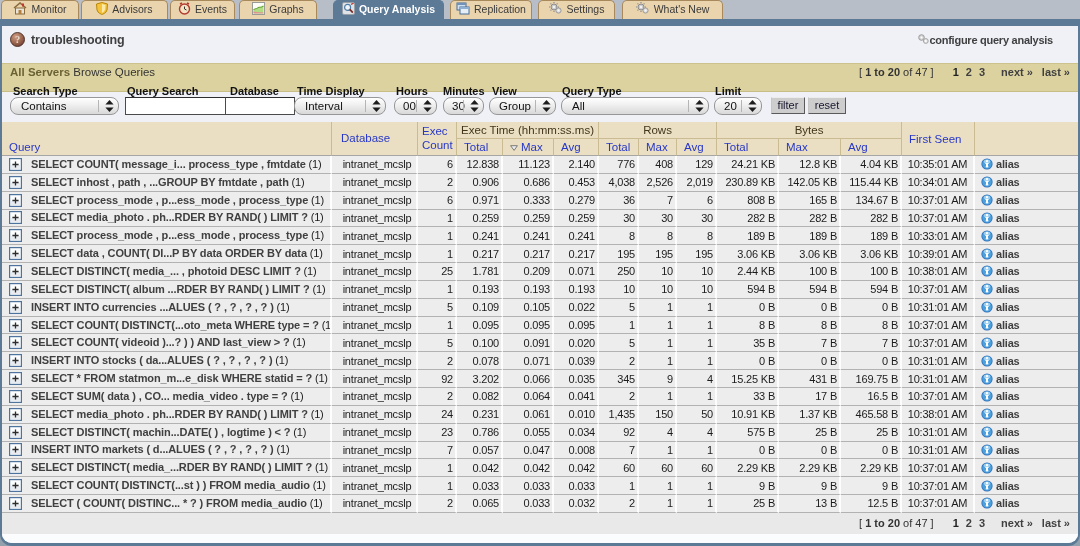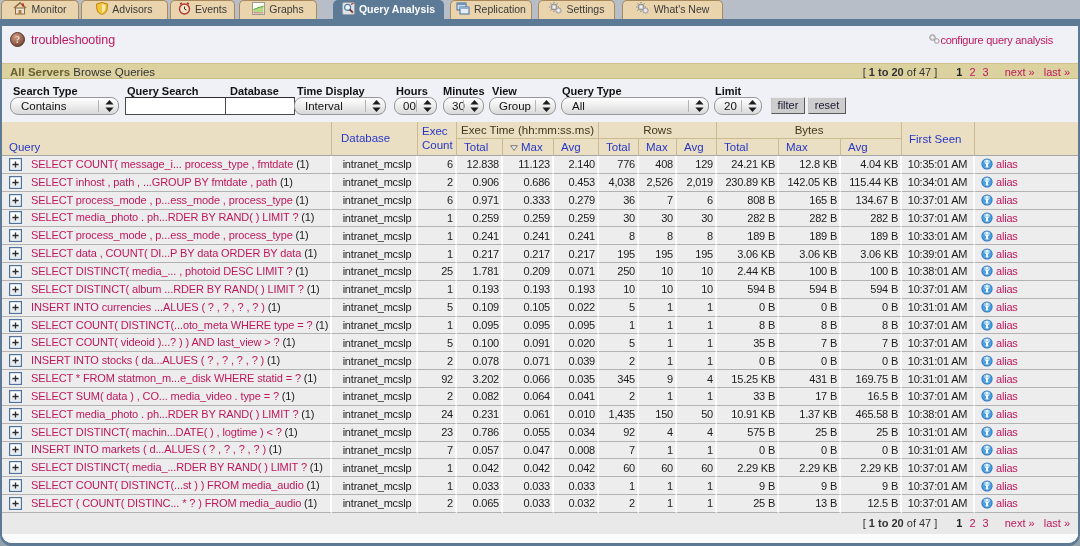--- a/index.html
+++ b/index.html
@@ -1,29 +1,29 @@
 <!DOCTYPE html>
 <html><head>
 <meta charset="utf-8">
 <style>
 * { margin:0; padding:0; box-sizing:border-box; }
 html,body { width:1080px; height:546px; overflow:hidden; }
 body { font-family:"Liberation Sans", sans-serif; background:#93a1ad; position:relative; }
-a { text-decoration:none; color:#be185d; }
+a { text-decoration:none; color:#404040;font-weight:bold; }
 
 #tabs { position:absolute; top:0; left:0; width:1080px; height:19px; background:#b7bec8;padding-left:16px; }
 .tab { position:absolute; top:0px; height:19px; background:#ead4ae; border:1px solid #a8895b; border-bottom:none; border-radius:5px 5px 0 0; color:#3a3a3a; font-size:10.5px; line-height:17px; text-align:center; white-space:nowrap; }
 .tab .ic { display:inline-block; vertical-align:-2px; margin-right:4px; }
 .tab.active { background:#5c7a96; border-color:#5c7a96; color:#fff; font-weight:bold; }
 #bluebar { position:absolute; top:19px; left:0; width:1080px; height:7px; background:#5c7a96; }
 
 #main { position:absolute; top:26px; left:0; width:1080px; height:520px; background:#eff1f7; border-left:2px solid #5c7a96; border-right:2px solid #5c7a96; border-bottom:3px solid #5c7a96; border-radius:0 0 12px 12px; overflow:hidden; }
 #troubrow { position:absolute; top:0; left:0; width:1076px; height:32px; }
 #troubrow a { font-size:11px; }
-#khaki { position:absolute; top:37px; left:0; width:1076px; height:16px; background:#dcd2a0; border-top:1px solid #cdc28c; border-bottom:1px solid #c8bd85; font-size:11.5px; color:#333; }
+#khaki { position:absolute; top:37px; left:0; width:1076px; height:29px; background:#dcd2a0; border-top:1px solid #cdc28c; border-bottom:1px solid #c8bd85; font-size:11.5px; color:#333; }
 #khaki .lbl { position:absolute; left:8px; top:2px; color:#333; }
 #khaki .lbl b { color:#6b6234; }
 .pager { position:absolute; right:8px; top:2px; font-size:11px; color:#333; white-space:nowrap; }
 .pager .cnt { margin-right:19px; }
 .pager a { margin-left:7px; }
 .pager .cur { font-weight:bold; color:#222; }
 
 #filter { position:absolute; top:54px; left:0; width:1076px; height:42px; }
 .flabel { position:absolute; top:5px; font-size:11px; font-weight:bold; color:#111; white-space:nowrap; }
 .select { position:absolute; top:17px; height:18px; border:1px solid #979797; border-radius:8px; background:linear-gradient(#ffffff,#efefef 45%,#d9d9d9); font-size:11.5px; color:#111; }

